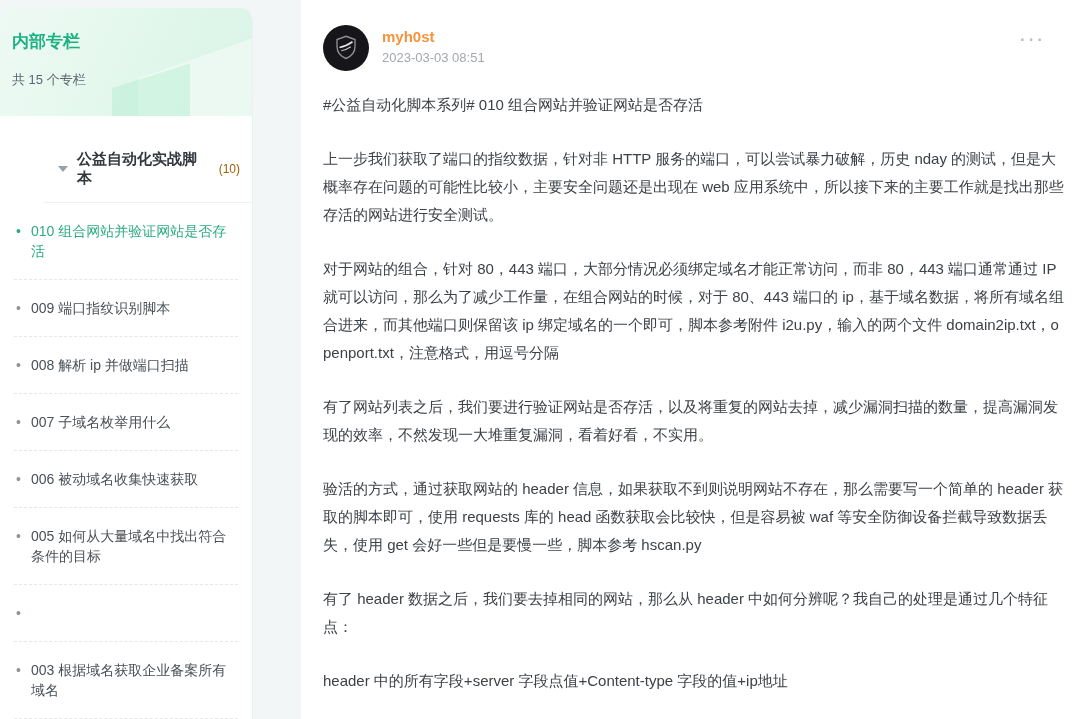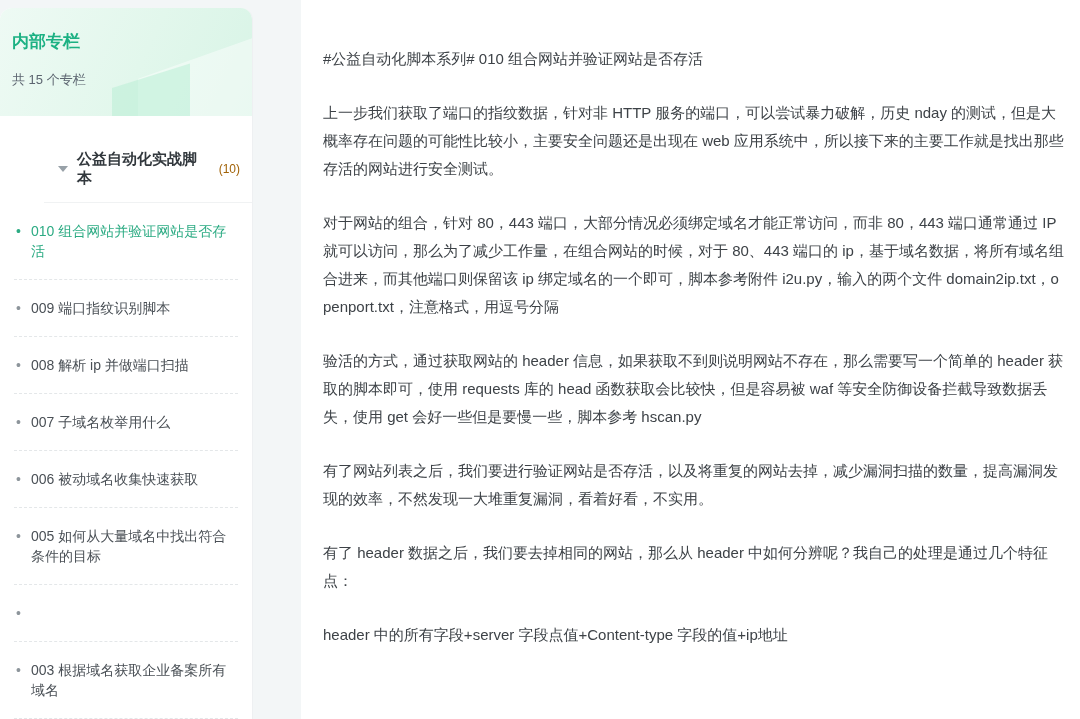--- a/index.html
+++ b/index.html
@@ -155,24 +155,38 @@
       </div>
       <div class="list-item">
         <span class="bullet">•</span>
         <span class="item-label">002 目标收集之补天注册厂商</span>
       </div>
       <div class="list-item"></div>
     </div>
 </div>
 
 <div class="main">
+  <div class="post-header">
+    <div class="avatar">
+      <svg width="30" height="30" viewBox="0 0 24 24">
+        <path d="M12 2.6l7.2 2.6v5.6c0 4.7-3.1 7.9-7.2 9.6-4.1-1.7-7.2-4.9-7.2-9.6V5.2L12 2.6z" fill="none" stroke="#8f8f8f" stroke-width="1.1"></path>
+        <path d="M6.8 11.6c3.4-0.6 6.9-2.2 10.4-4.6" fill="none" stroke="#e8e8e8" stroke-width="1.3"></path>
+        <path d="M8.2 14.2c2.6-0.4 5.2-1.5 7.6-3.2" fill="none" stroke="#bdbdbd" stroke-width="1"></path>
+      </svg>
+    </div>
+    <div class="author-block">
+      <div class="author-name">myh0st</div>
+      <div class="post-time">2023-03-03 08:51</div>
+    </div>
+    <div class="more-menu">···</div>
+  </div>
 
   <div class="post-body">
     <p class="post-title">#公益自动化脚本系列# 010 组合网站并验证网站是否存活</p>
 
   <p class="para">上一步我们获取了端口的指纹数据，针对非 HTTP 服务的端口，可以尝试暴力破解，历史 nday 的测试，但是大概率存在问题的可能性比较小，主要安全问题还是出现在 web 应用系统中，所以接下来的主要工作就是找出那些存活的网站进行安全测试。</p>
       <p class="para">对于网站的组合，针对 80，443 端口，大部分情况必须绑定域名才能正常访问，而非 80，443 端口通常通过 IP 就可以访问，那么为了减少工作量，在组合网站的时候，对于 80、443 端口的 ip，基于域名数据，将所有域名组合进来，而其他端口则保留该 ip 绑定域名的一个即可，脚本参考附件 i2u.py，输入的两个文件 domain2ip.txt，openport.txt，注意格式，用逗号分隔</p>
+      <p class="para">有了网站列表之后，我们要进行验证网站是否存活，以及将重复的网站去掉，减少漏洞扫描的数量，提高漏洞发现的效率，不然发现一大堆重复漏洞，看着好看，不实用。</p>
       <p class="para">验活的方式，通过获取网站的 header 信息，如果获取不到则说明网站不存在，那么需要写一个简单的 header 获取的脚本即可，使用 requests 库的 head 函数获取会比较快，但是容易被 waf 等安全防御设备拦截导致数据丢失，使用 get 会好一些但是要慢一些，脚本参考 hscan.py</p>
-      <p class="para">有了网站列表之后，我们要进行验证网站是否存活，以及将重复的网站去掉，减少漏洞扫描的数量，提高漏洞发现的效率，不然发现一大堆重复漏洞，看着好看，不实用。</p>
       <p class="para">有了 header 数据之后，我们要去掉相同的网站，那么从 header 中如何分辨呢？我自己的处理是通过几个特征点：</p>
       <p class="para">header 中的所有字段+server 字段点值+Content-type 字段的值+ip地址</p>
     </div>
 </div>
 
 </body></html>

